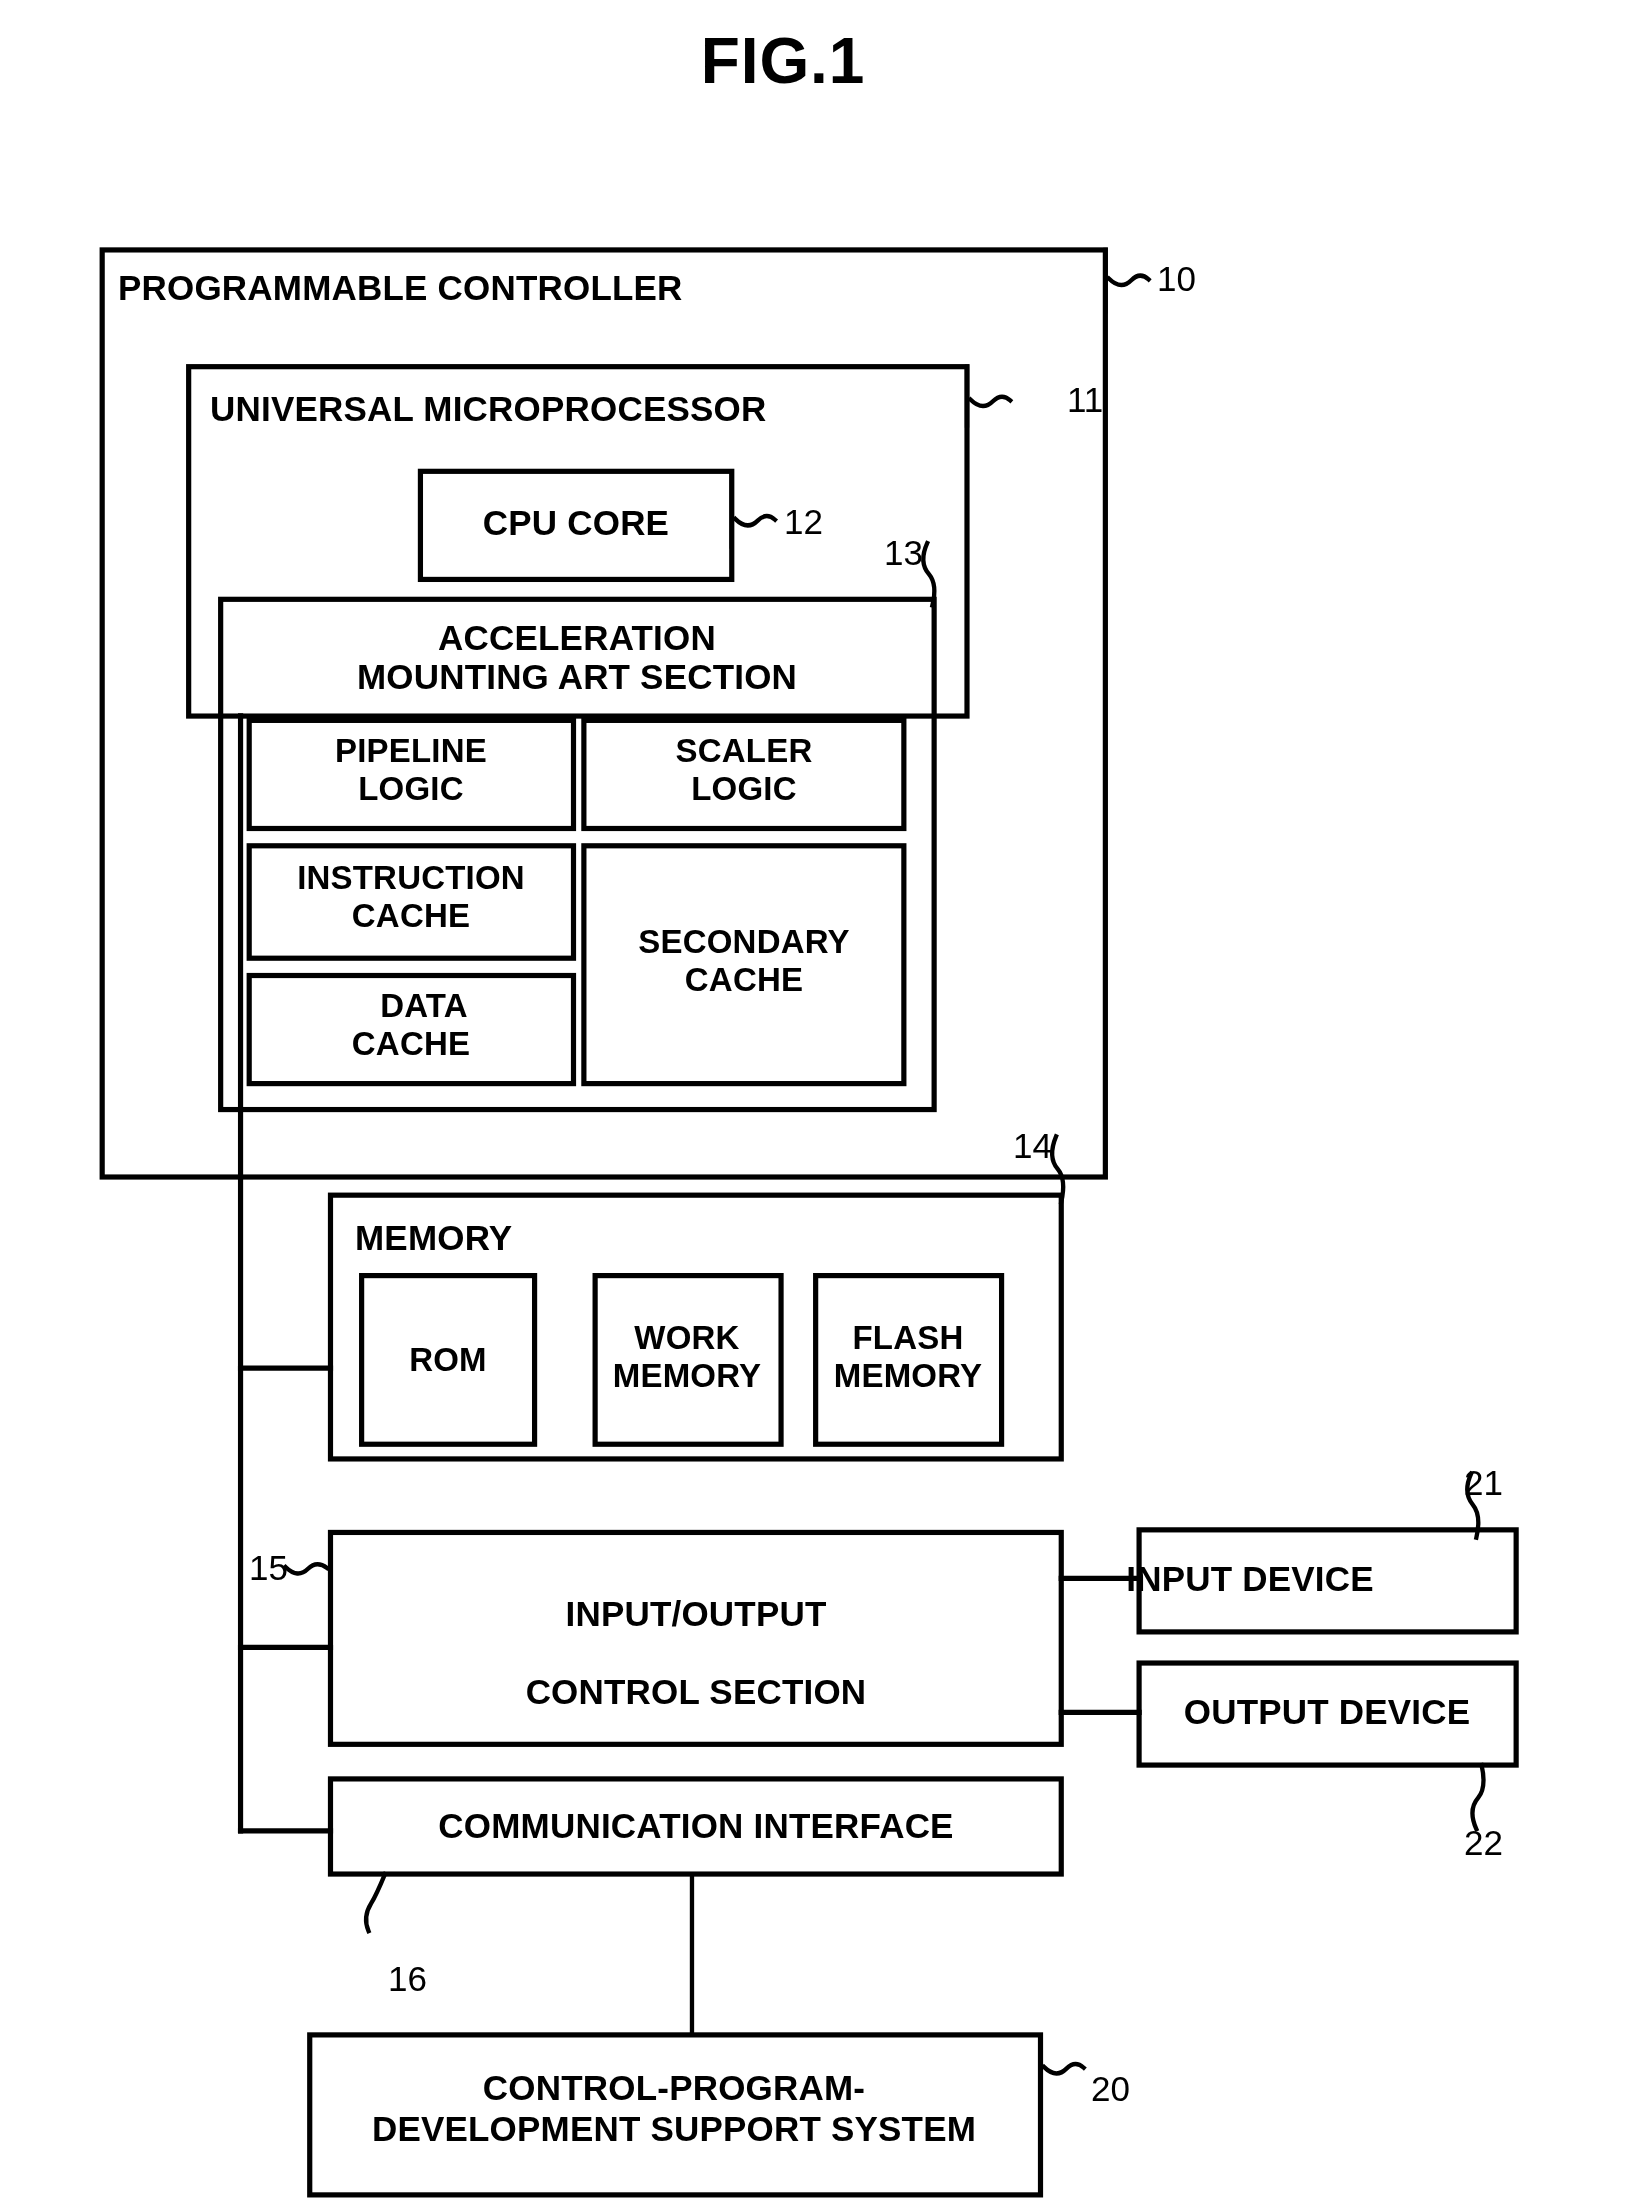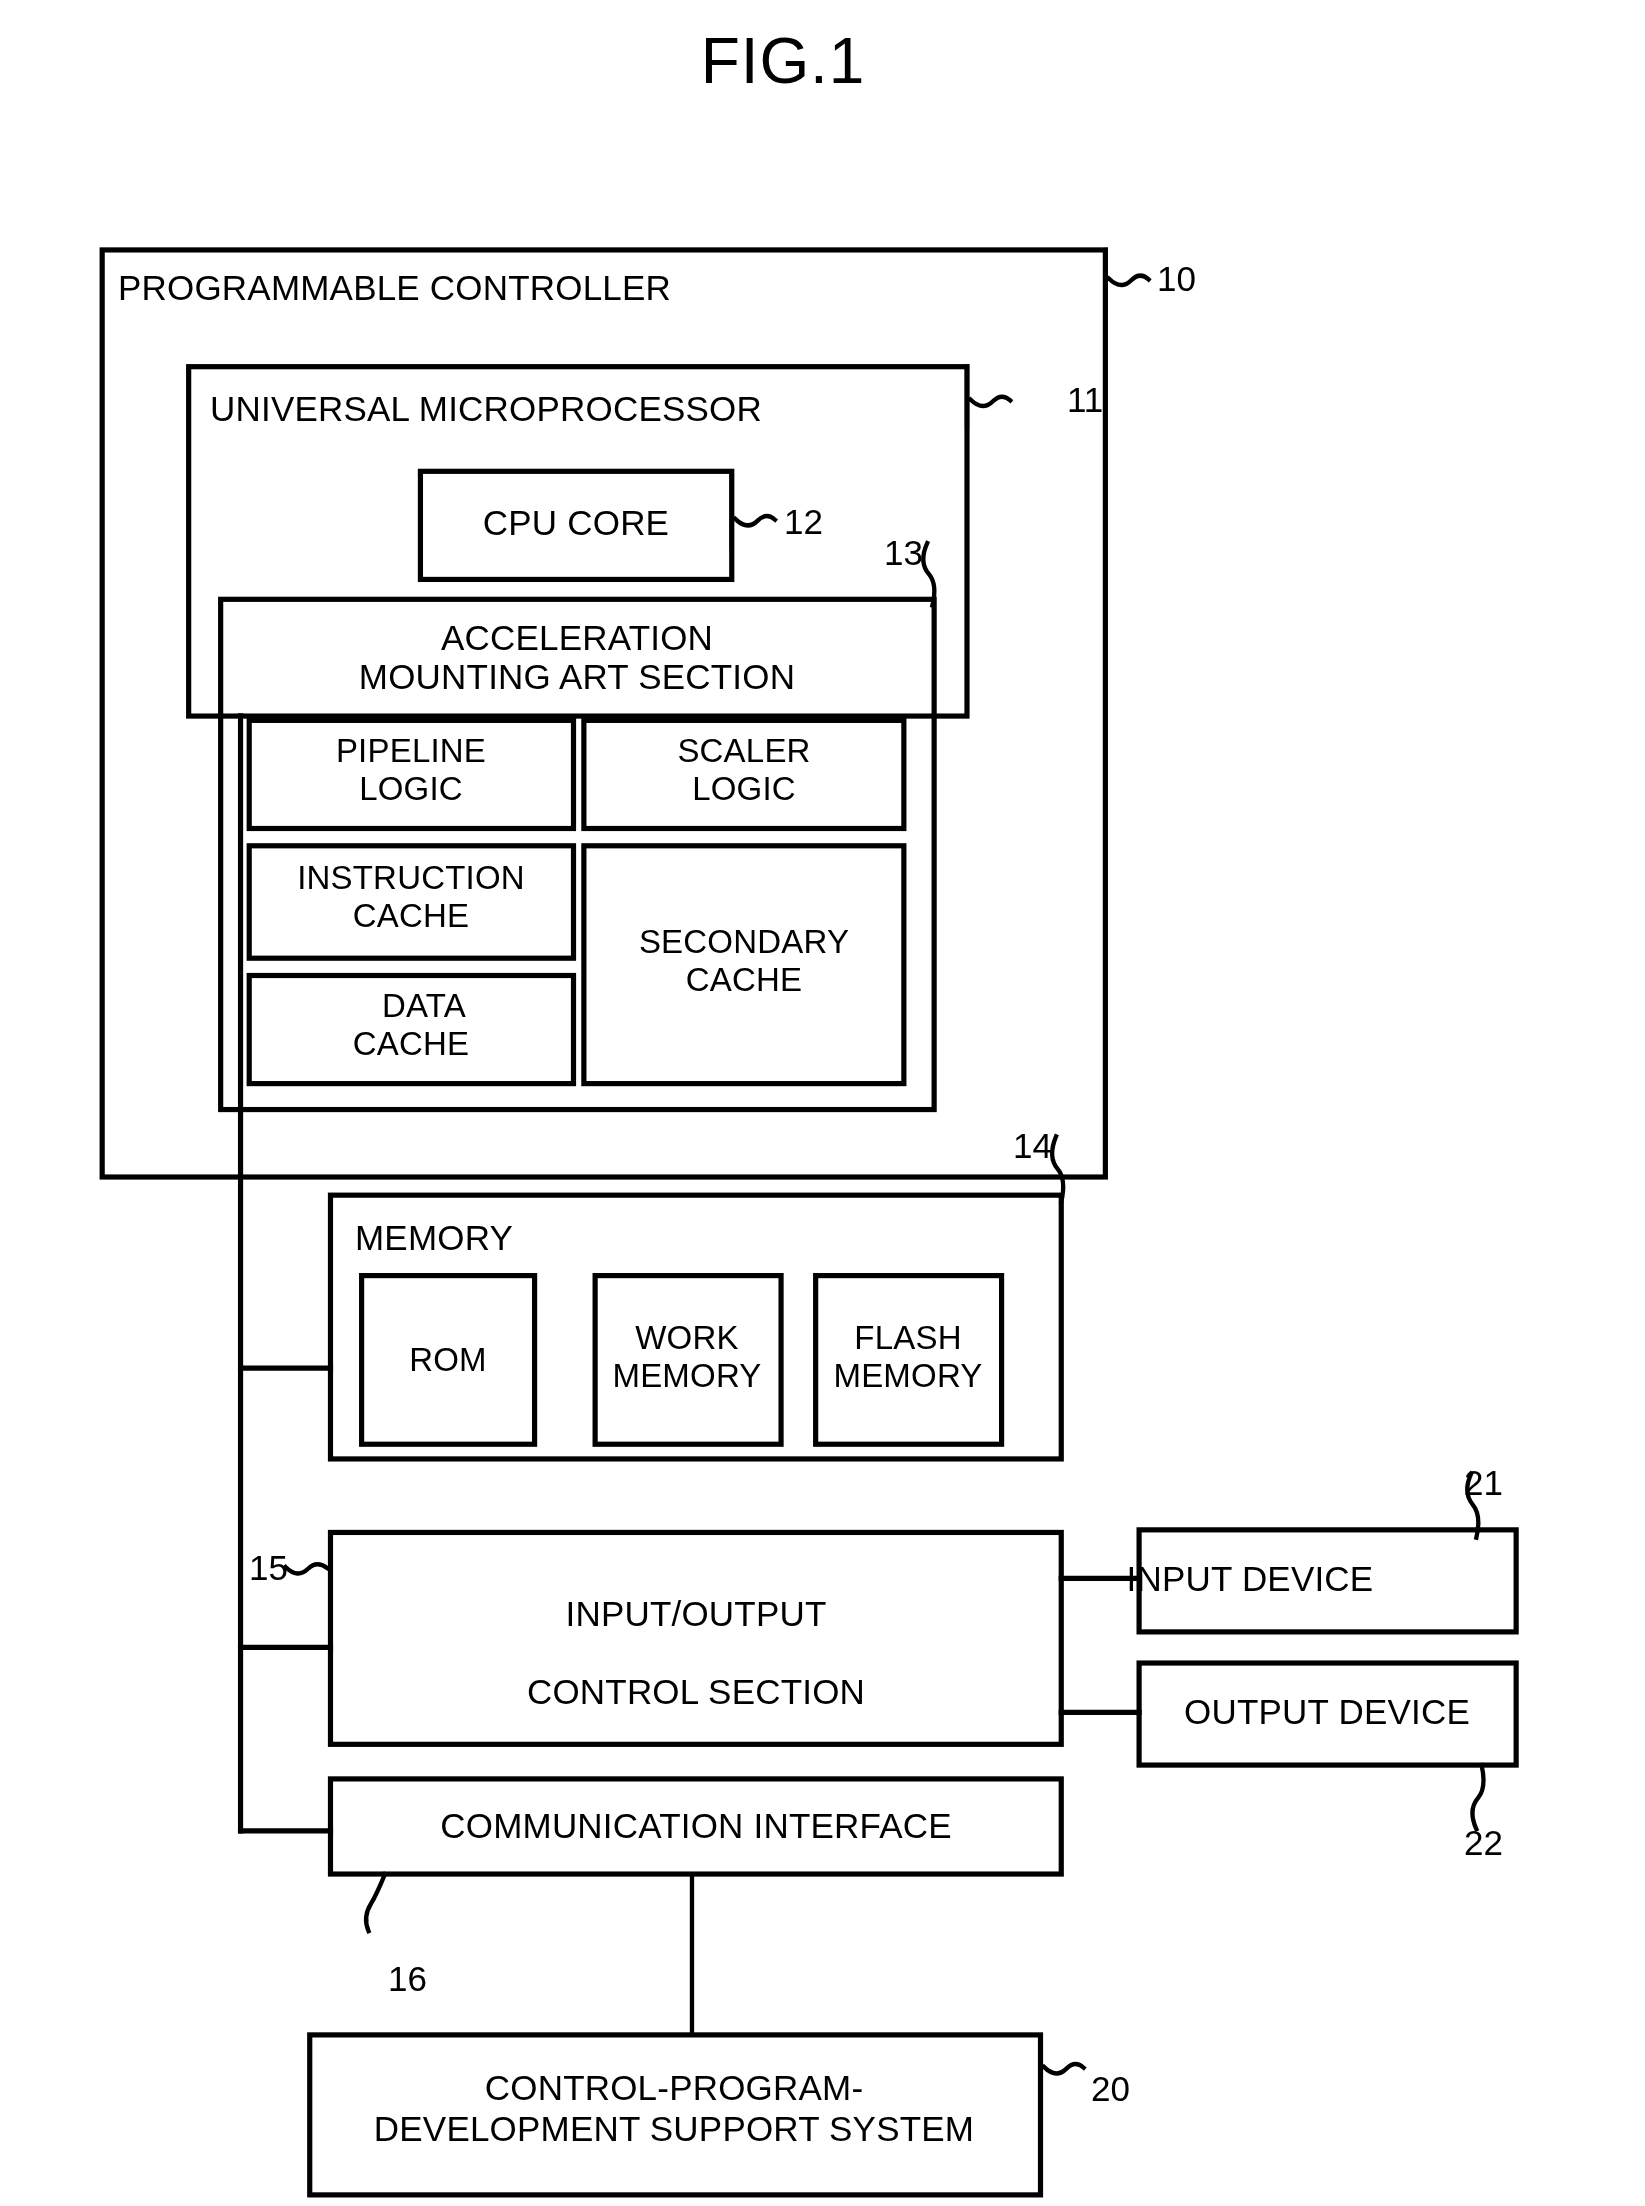--- a/index.html
+++ b/index.html
@@ -29,27 +29,27 @@
     height: 2207px;
   }
   .fig-title {
     position: absolute;
     left: 0;
     top: 24px;
     width: 1566px;
     text-align: center;
     font-size: 64px;
     letter-spacing: 0.9px;
-    font-weight: 400;
+    font-weight: 700;
     font-family: "Liberation Sans", sans-serif;
   }
   .lbl {
     position: absolute;
     font-family: "Liberation Sans", sans-serif;
-    font-weight: 400;
+    font-weight: 700;
     white-space: pre;
     line-height: 1.12;
     letter-spacing: 0.2px;
   }
   .lbl.center {
     text-align: center;
     transform: translateX(-50%);
   }
   .refnum {
     position: absolute;

